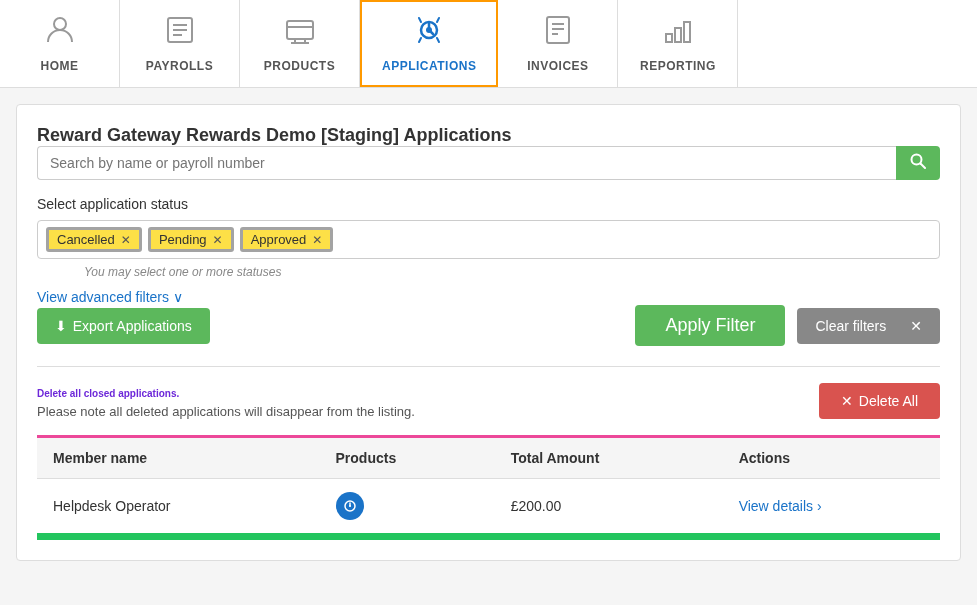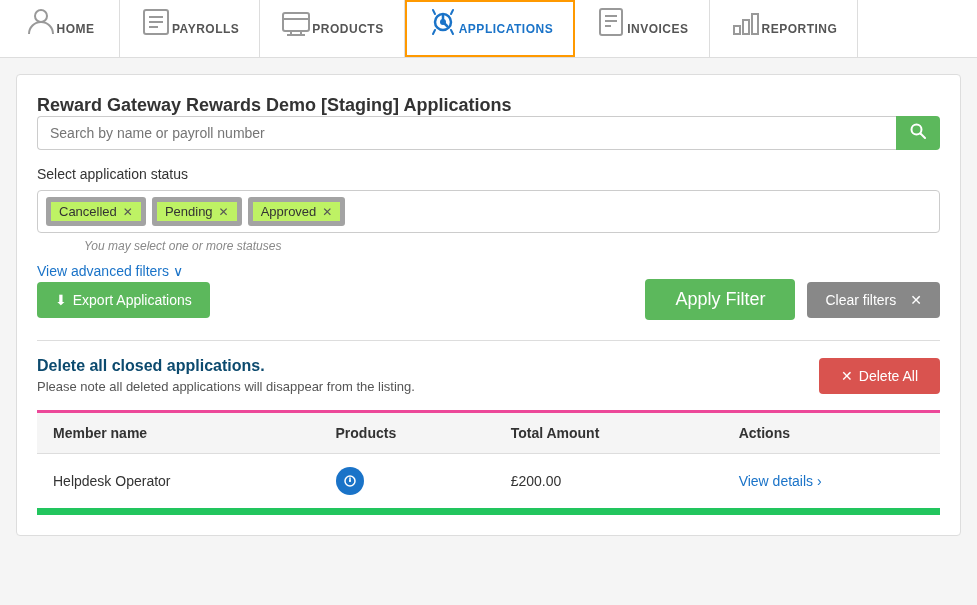--- a/index.html
+++ b/index.html
@@ -6,24 +6,24 @@
     body { font-family: Arial, Helvetica, sans-serif; font-size: 14px; background: #f5f5f5; color: #333; width: 977px; }
 
     
     .top-nav {
       display: flex;
       background: #fff;
       border-bottom: 1px solid #ddd;
     }
     .nav-item {
       display: flex;
-      flex-direction: row;
+      flex-direction: column;
       align-items: center;
       justify-content: center;
-      padding: 4px 20px;
+      padding: 12px 20px;
       min-width: 120px;
       cursor: pointer;
       border-right: 1px solid #ddd;
       color: #555;
       text-decoration: none;
       font-size: 12px;
       font-weight: bold;
       letter-spacing: 0.5px;
     }
     .nav-item.active {
@@ -90,22 +90,22 @@
       border: 1px solid #ccc;
       border-radius: 4px;
       padding: 6px 8px;
       min-height: 38px;
       gap: 6px;
       margin-bottom: 6px;
     }
     .status-tag {
       display: flex;
       align-items: center;
-      background: #bef264;
-      border: 5px solid #a3a3a3;
+      background: #fde047;
+      border: 3px solid #a3a3a3;
       border-radius: 3px;
       padding: 2px 8px;
       font-size: 13px;
       color: #333;
     }
     .status-tag .remove-tag {
       margin-left: 6px;
       cursor: pointer;
       color: #555;
       font-size: 12px;
@@ -168,33 +168,33 @@
     .btn-clear {
       background: #888;
       color: #fff;
       border: none;
       padding: 10px 18px;
       border-radius: 4px;
       font-size: 14px;
       cursor: pointer;
       display: flex;
       align-items: center;
-      gap: 14px;
+      gap: 24px;
     }
 
     
     .delete-section {
       display: flex;
       align-items: center;
       justify-content: space-between;
       padding: 16px 0;
       border-top: 1px solid #ddd;
       margin-bottom: 0;
     }
-    .delete-info strong { font-size: 16px; color: #0c4a6e; }
+    .delete-info strong { font-size: 10px; color: #6d28d9; }
     .delete-info p { font-size: 13px; color: #555; margin-top: 4px; }
     .btn-delete-all {
       background: #d9534f;
       color: #fff;
       border: none;
       padding: 10px 22px;
       border-radius: 4px;
       font-size: 14px;
       cursor: pointer;
       display: flex;

